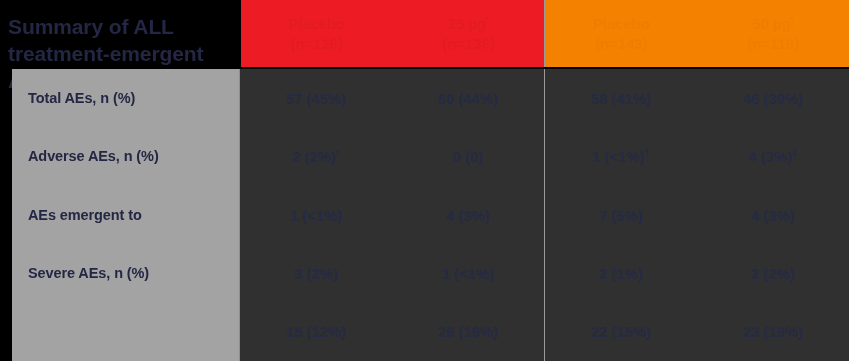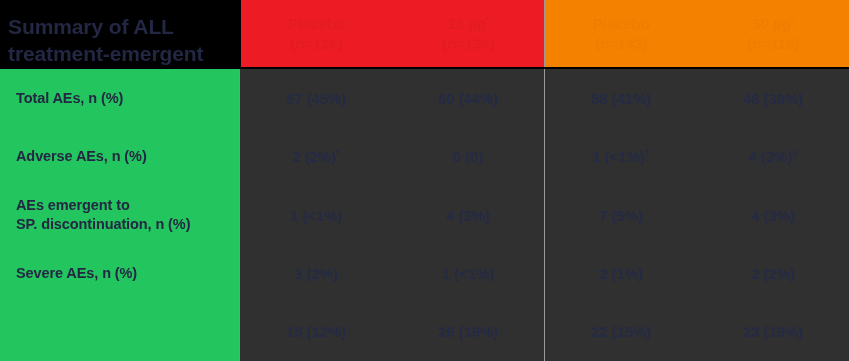--- a/index.html
+++ b/index.html
@@ -86,21 +86,22 @@
   .body-area {
     position: absolute;
     left: 0; top: 69px;
     width: 849px;
     height: 292px;
     display: flex;
   }
 
   .label-col {
     width: 240px;
-    background: #22c55e;
+    background: #a3a3a3;
+    margin-left: 12px;
   }
   .label-col-edge {
     width: 1px;
     background: #8c8d8e;
   }
 
   .data-area {
     flex: 1 1 auto;
     background: #303030;
     display: flex;
@@ -208,21 +209,20 @@
             </div>
           </div>
           <div class="row">
             <div class="row-label">
               <div>Adverse AEs, n (%)</div>
             </div>
           </div>
           <div class="row">
             <div class="row-label">
               <div>AEs emergent to</div>
-              <div>SP. discontinuation, n (%)</div>
             </div>
           </div>
           <div class="row">
             <div class="row-label">
               <div>Severe AEs, n (%)</div>
             </div>
           </div>
           <div class="row">
             <div class="row-label">
             </div>

